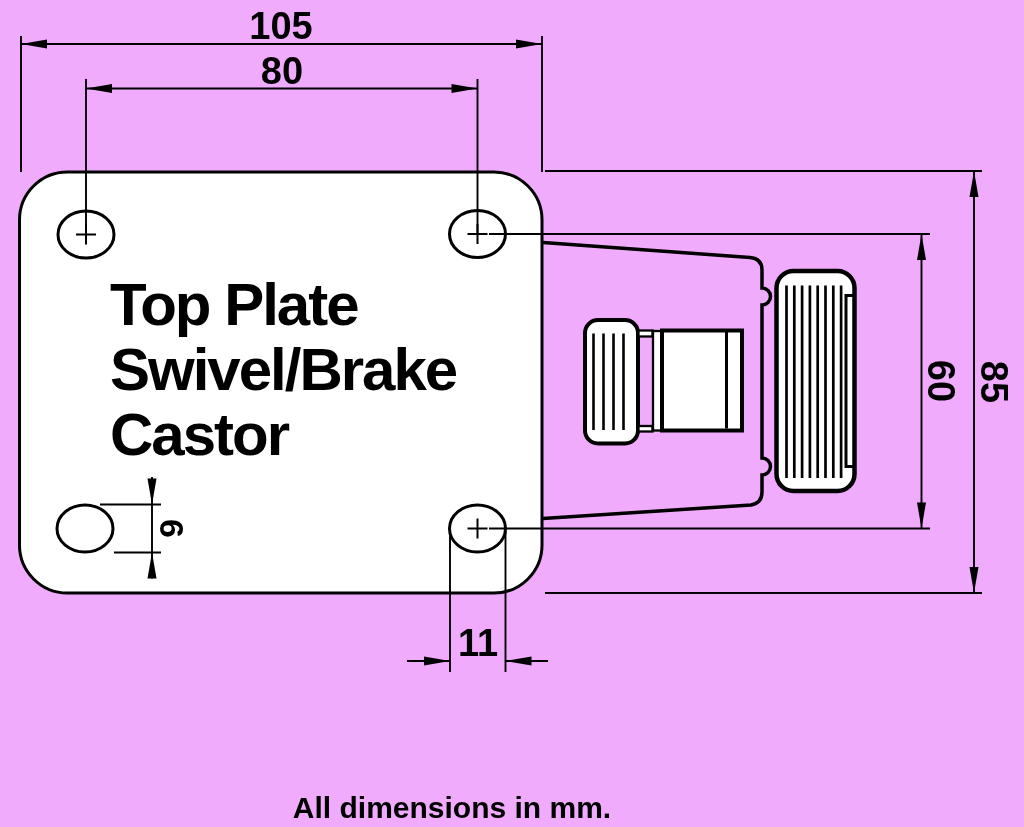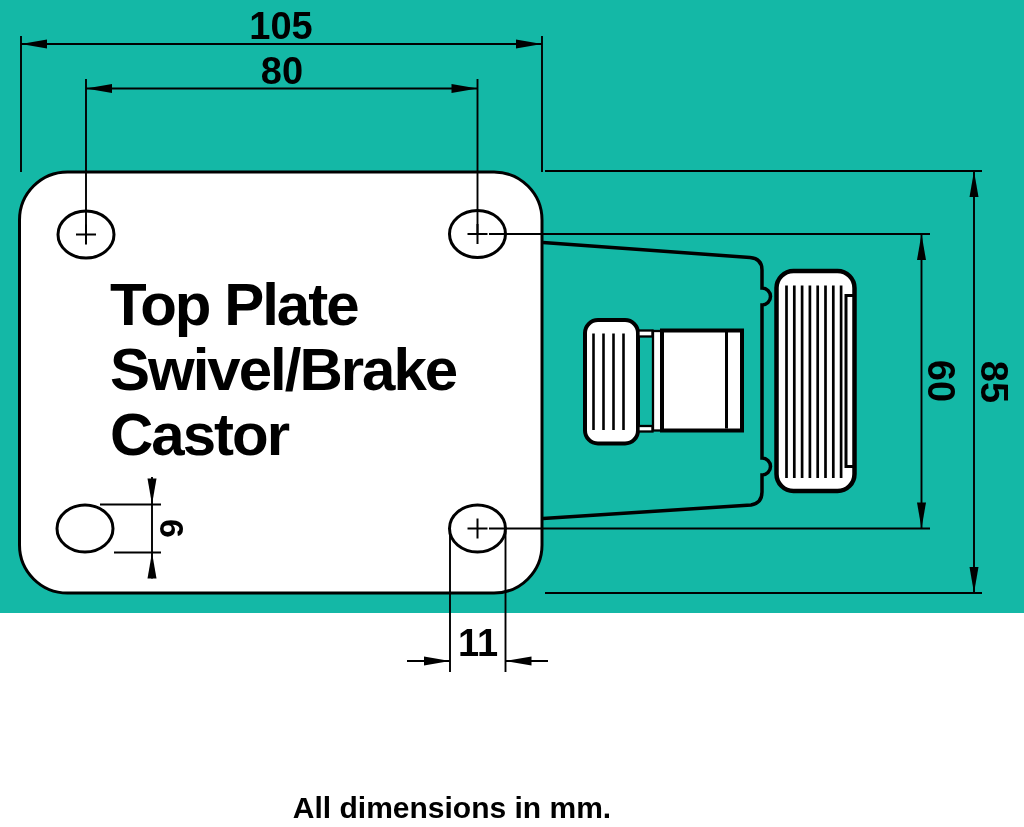--- a/index.html
+++ b/index.html
@@ -7,22 +7,22 @@
     padding: 0;
     background: #ffffff;
     width: 1024px;
     height: 827px;
     overflow: hidden;
     font-family: "Liberation Sans", sans-serif;
   }
   .stage {
     position: relative;
     width: 1024px;
-    height: 613px;
-    background: #14b8a6;
+    height: 827px;
+    background: #f0abfc;
   }
   svg { display: block; }
   
   .plate   { fill: #ffffff; stroke: #000000; stroke-width: 3; }
   .hole    { fill: #ffffff; stroke: #000000; stroke-width: 3; }
   .cross   { stroke: #000000; stroke-width: 2; }
   .dim     { stroke: #000000; stroke-width: 1.9; fill: none; }
   .ext     { stroke: #000000; stroke-width: 1.9; fill: none; }
   .arrow   { fill: #000000; stroke: none; }
   .fork    { fill: none; stroke: #000000; stroke-width: 3.5; }

